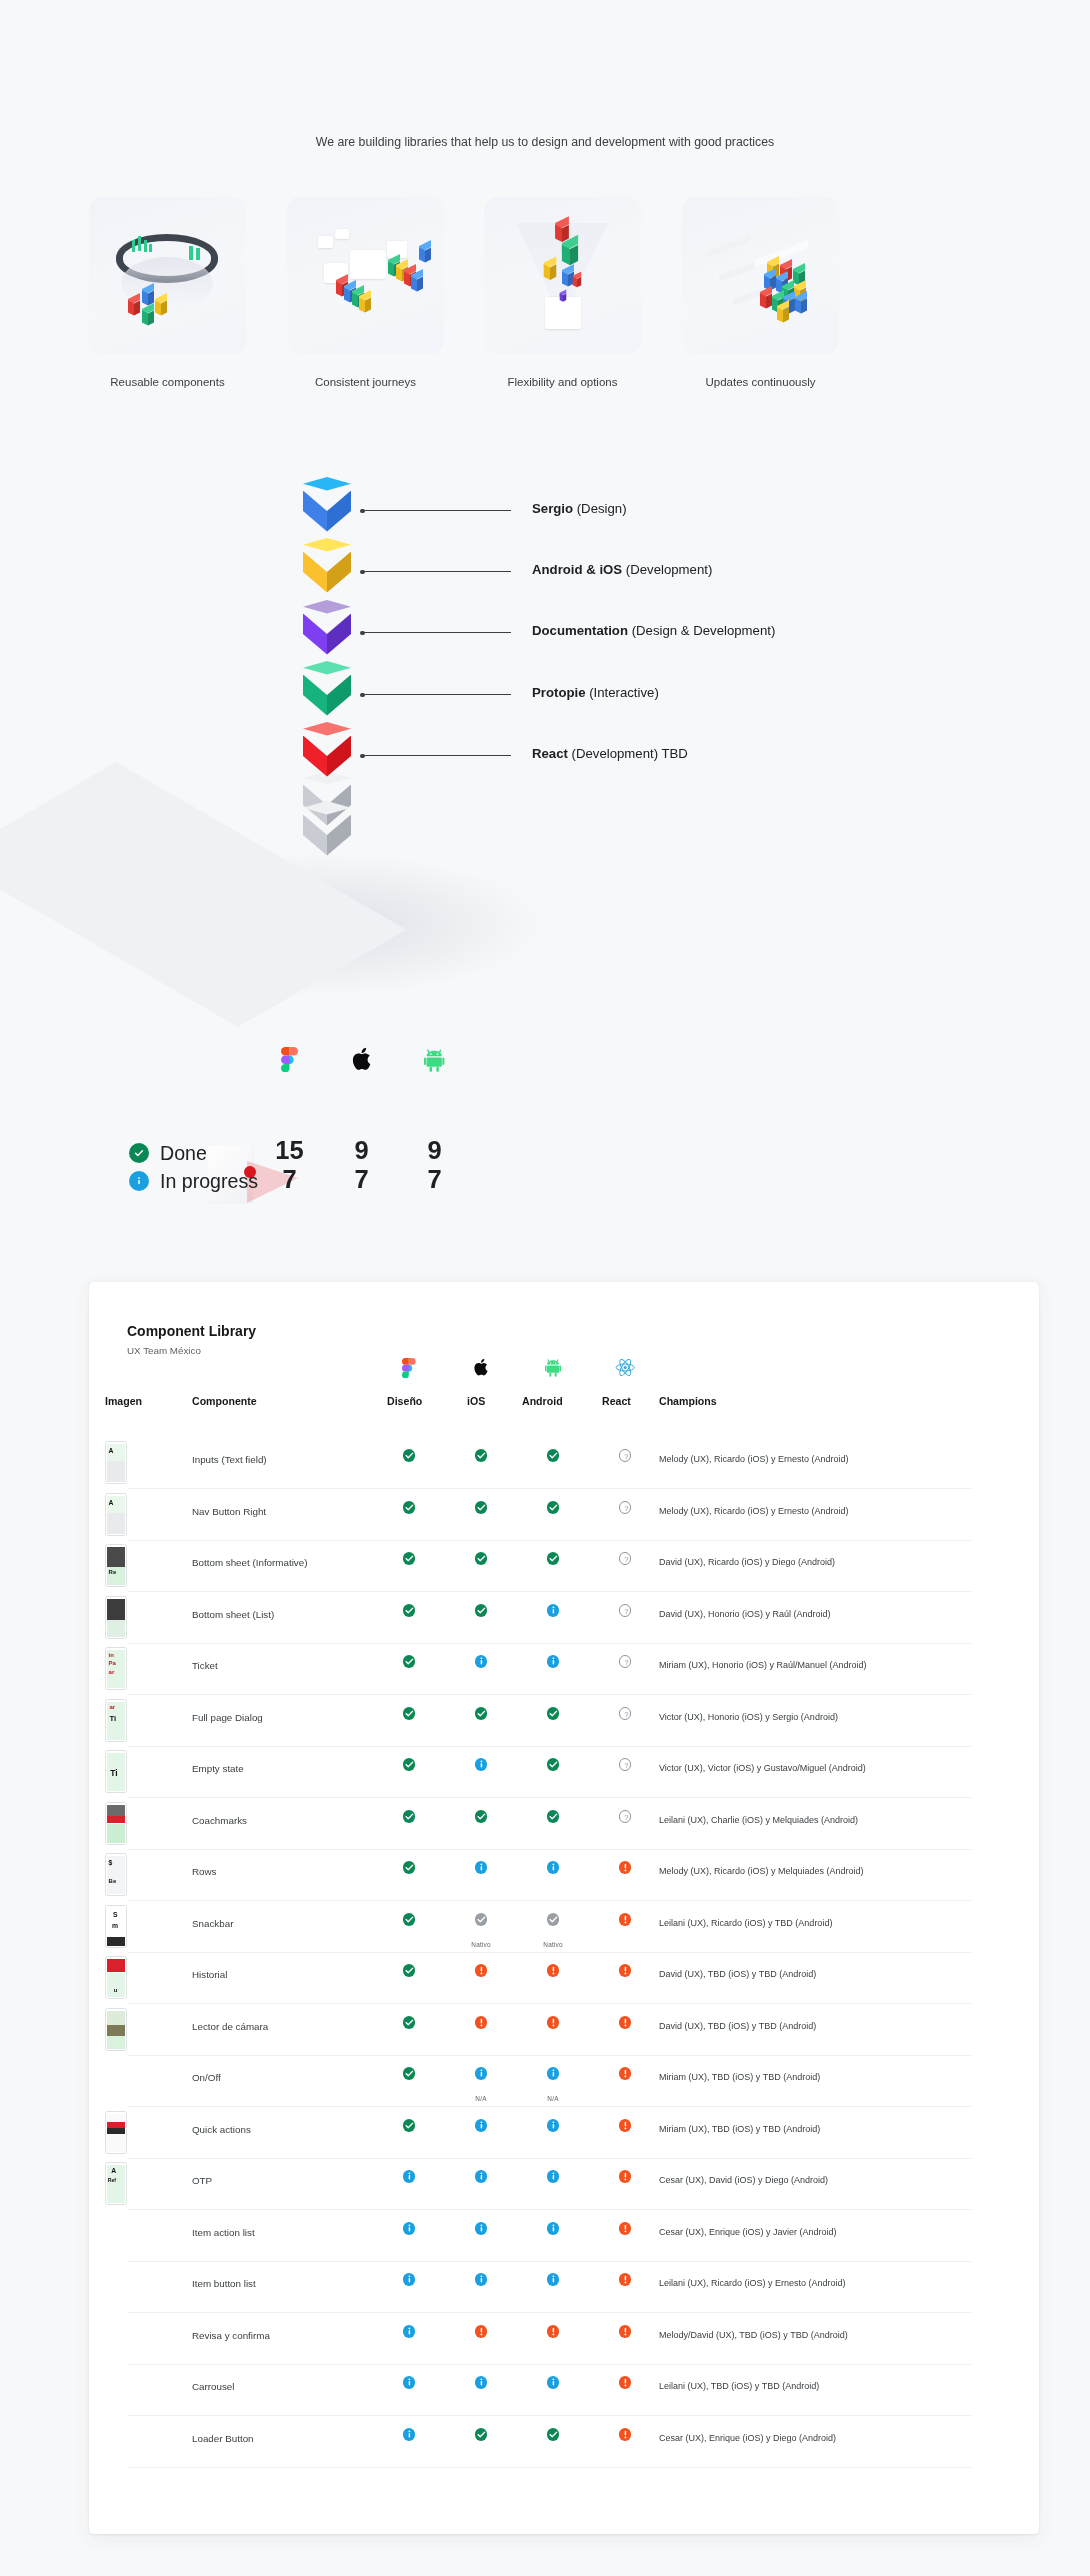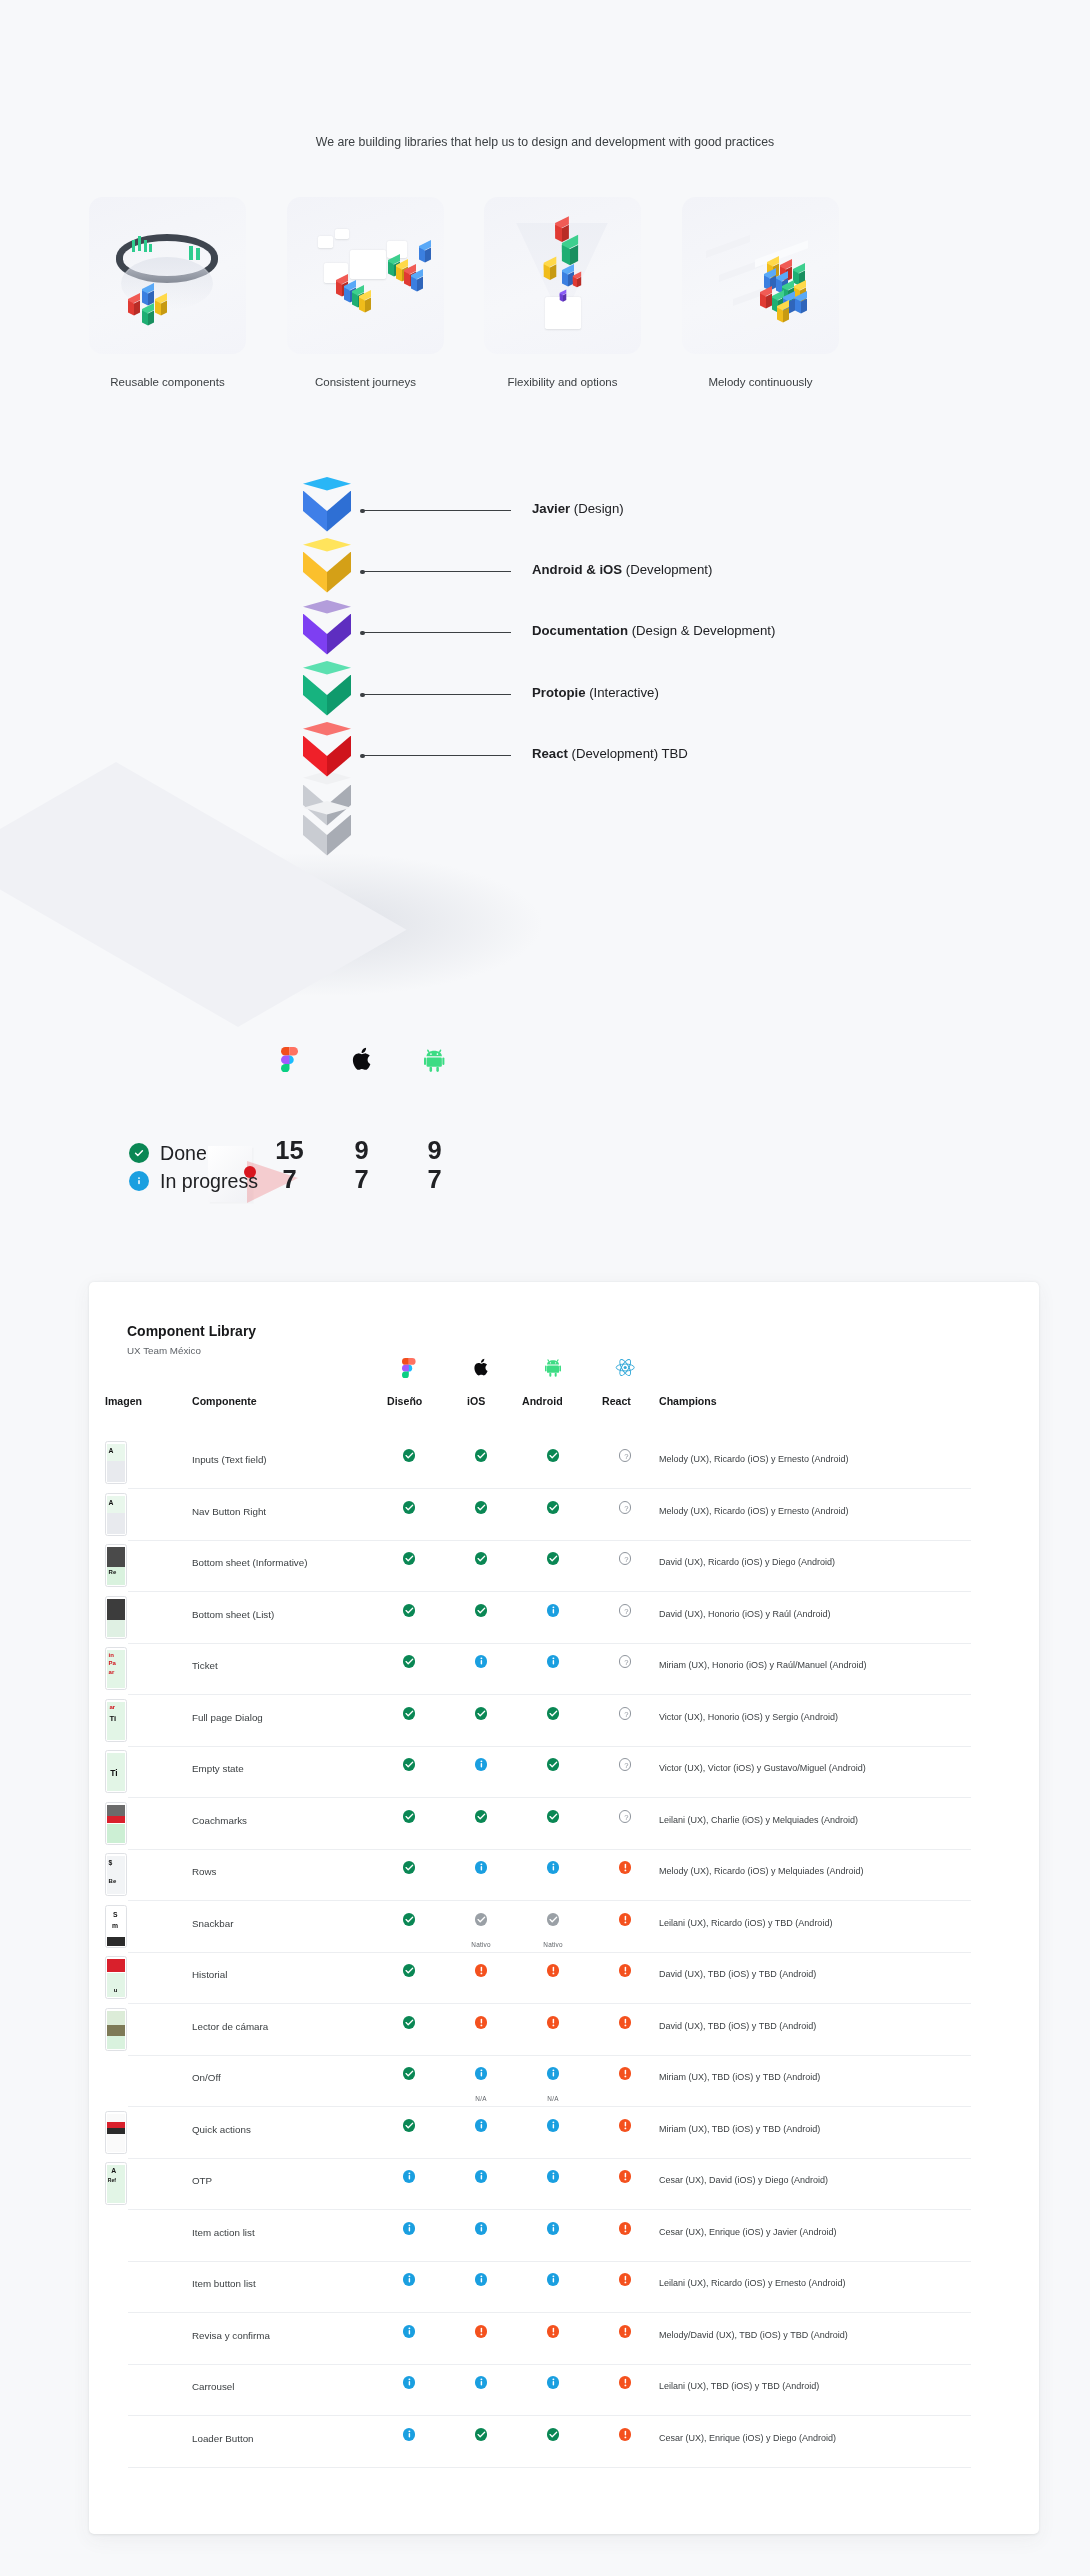--- a/index.html
+++ b/index.html
@@ -351,21 +351,21 @@
             <i class="t"></i>
             <i class="l"></i>
             <i class="r"></i>
           </div>
         <div class="cb" style="left:95px;top:109px;--ct:#ffd94a;--cl:#f0bc1b;--cr:#c79a12">
             <i class="t"></i>
             <i class="l"></i>
             <i class="r"></i>
           </div>
       </div>
-      <div class="caption">Melody continuously</div>
+      <div class="caption">Updates continuously</div>
     </div>
 
   </div>
 
   <div class="stack-area">
 
     <div class="plat-shadow" style="left:102px;top:375px;width:443px;height:145px"></div>
     <div class="platform">
       <div class="plat-top"></div>
     </div>
@@ -409,21 +409,21 @@
       </div>
     <div class="iso-cube" style="left:303px;top:245px;--top:#f8736f;--lft:#ef2029;--rgt:#cf141c">
         <div class="top"></div>
         <div class="lft"></div>
         <div class="rgt"></div>
       </div>
 
     <div class="legend-row" style="top:24px;left:0">
       <div class="leader" style="left:362px;width:149px"></div>
       <div class="legend-text" style="left:532px">
-        <b>Javier</b><span> (Design)</span>
+        <b>Sergio</b><span> (Design)</span>
       </div>
     </div>
     <div class="legend-row" style="top:85px;left:0">
       <div class="leader" style="left:362px;width:149px"></div>
       <div class="legend-text" style="left:532px">
         <b>Android &amp; iOS</b><span> (Development)</span>
       </div>
     </div>
     <div class="legend-row" style="top:146px;left:0">
       <div class="leader" style="left:362px;width:149px"></div>

